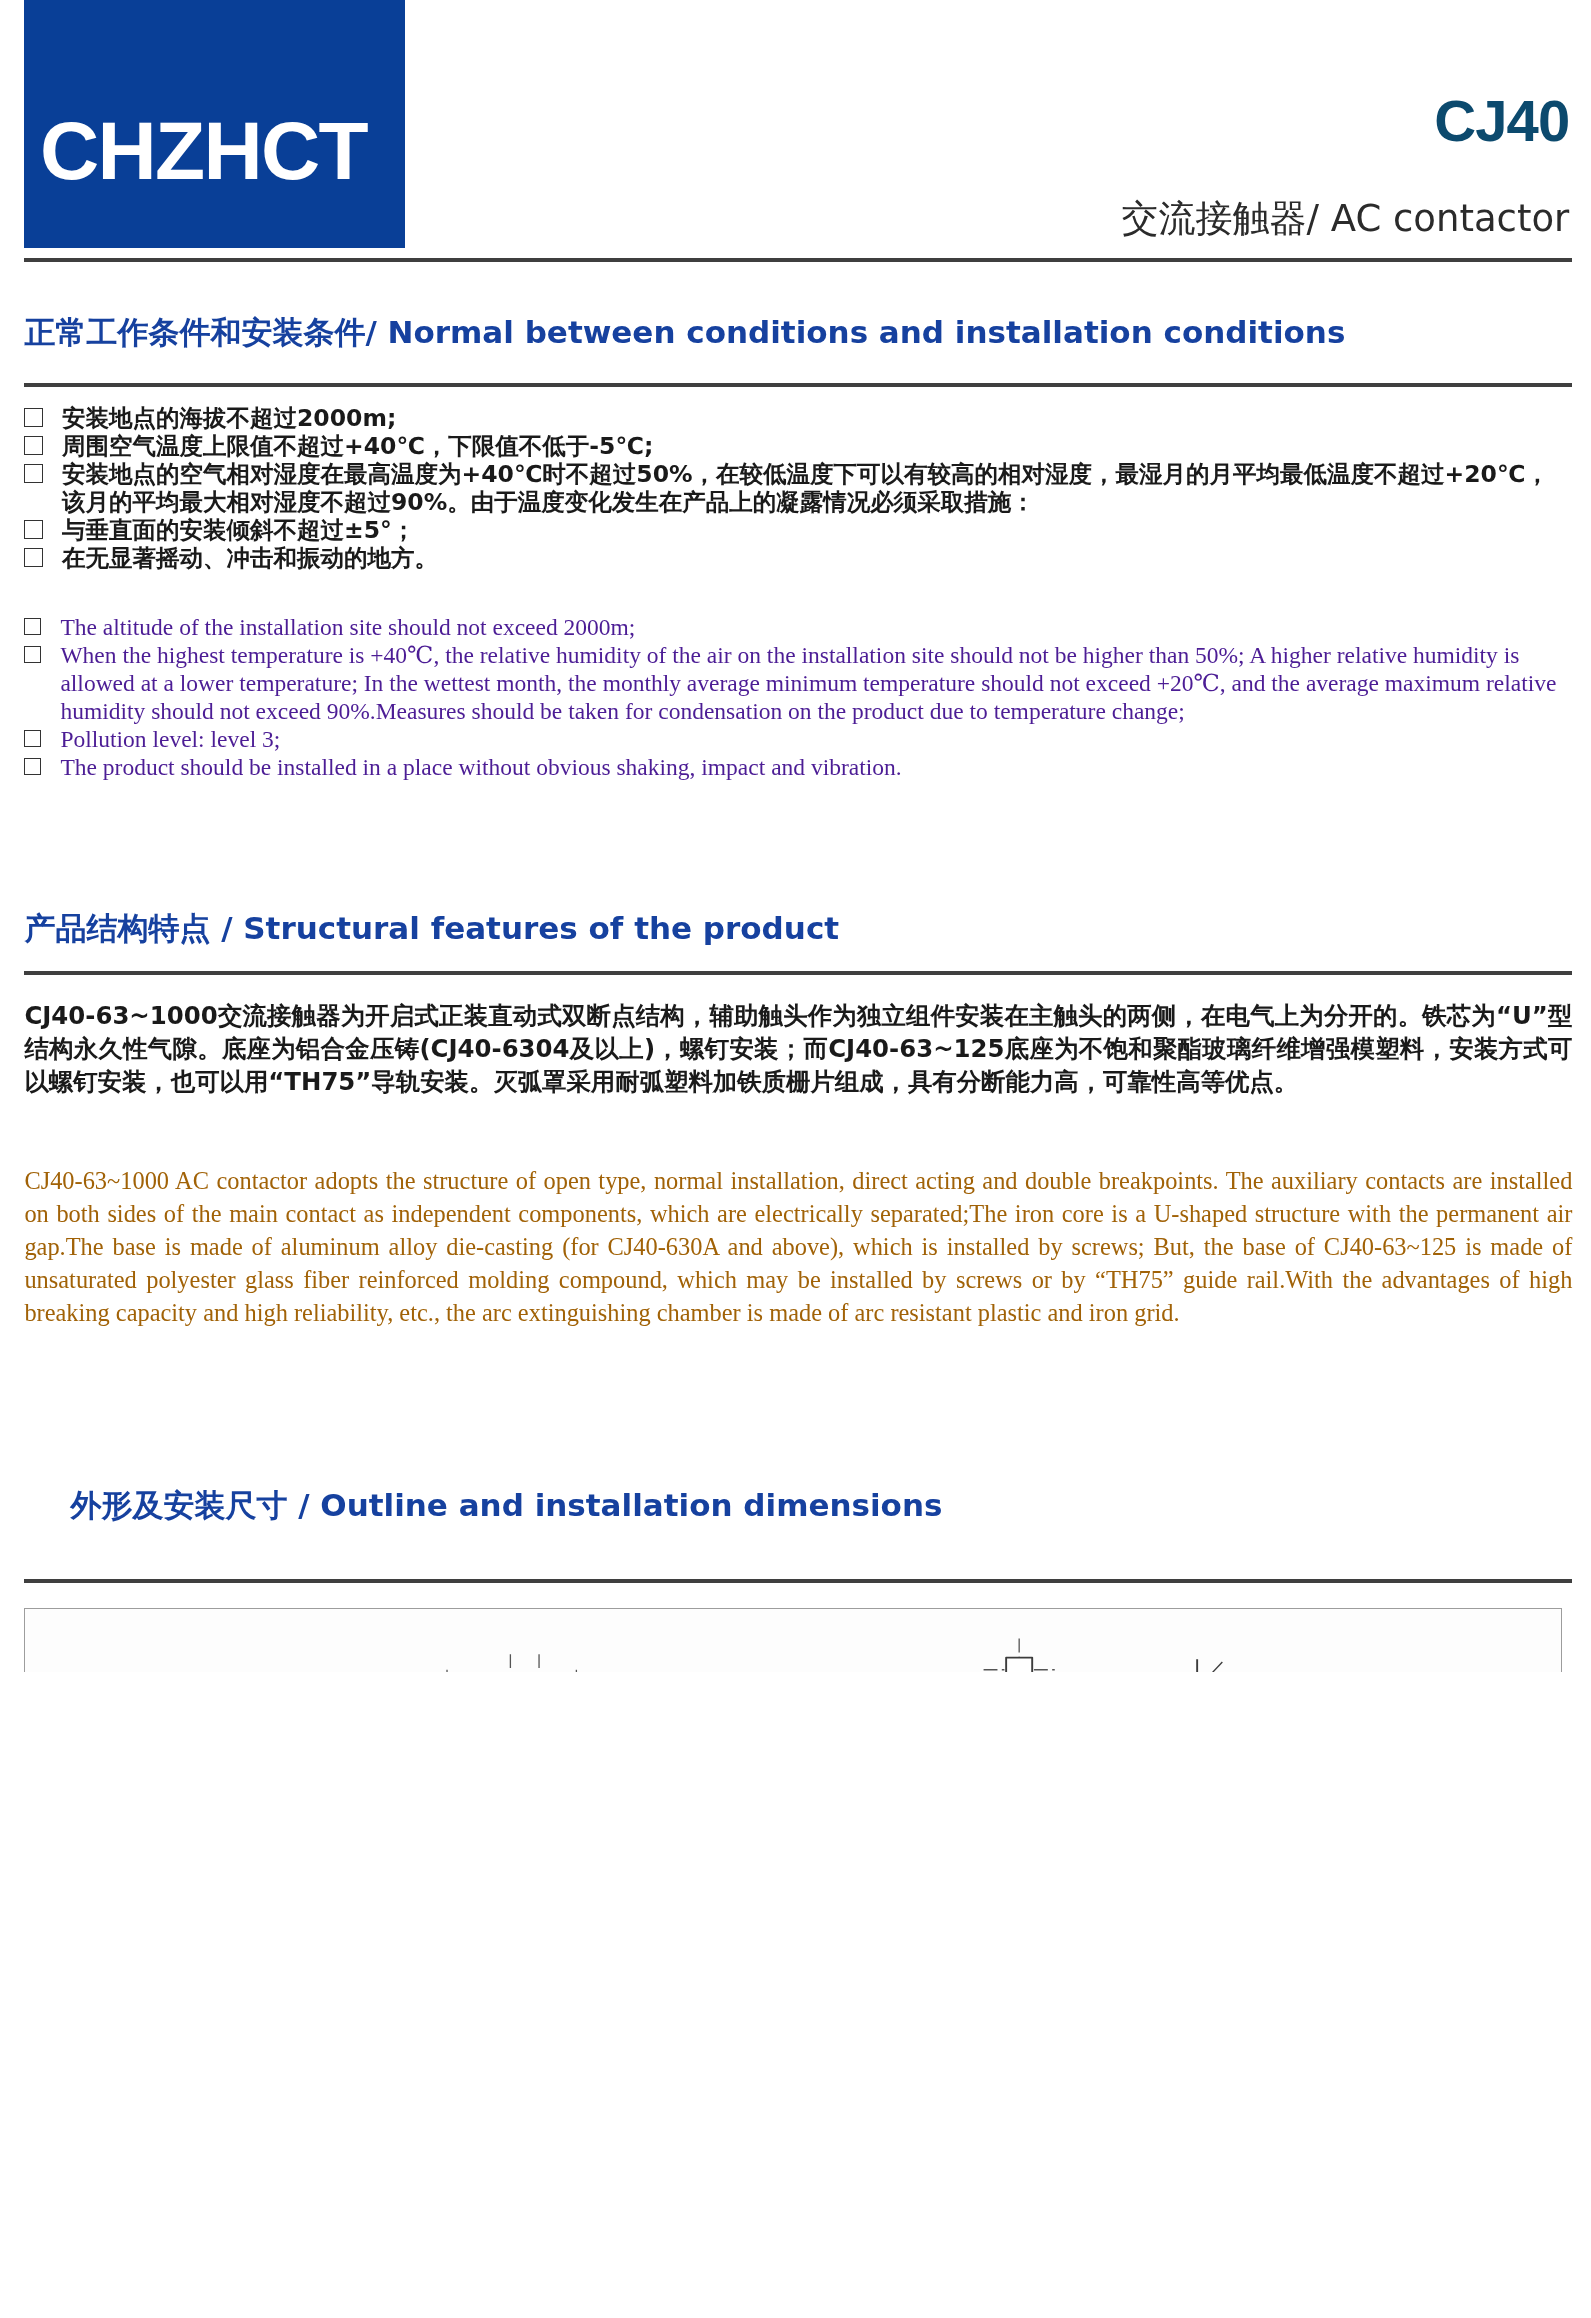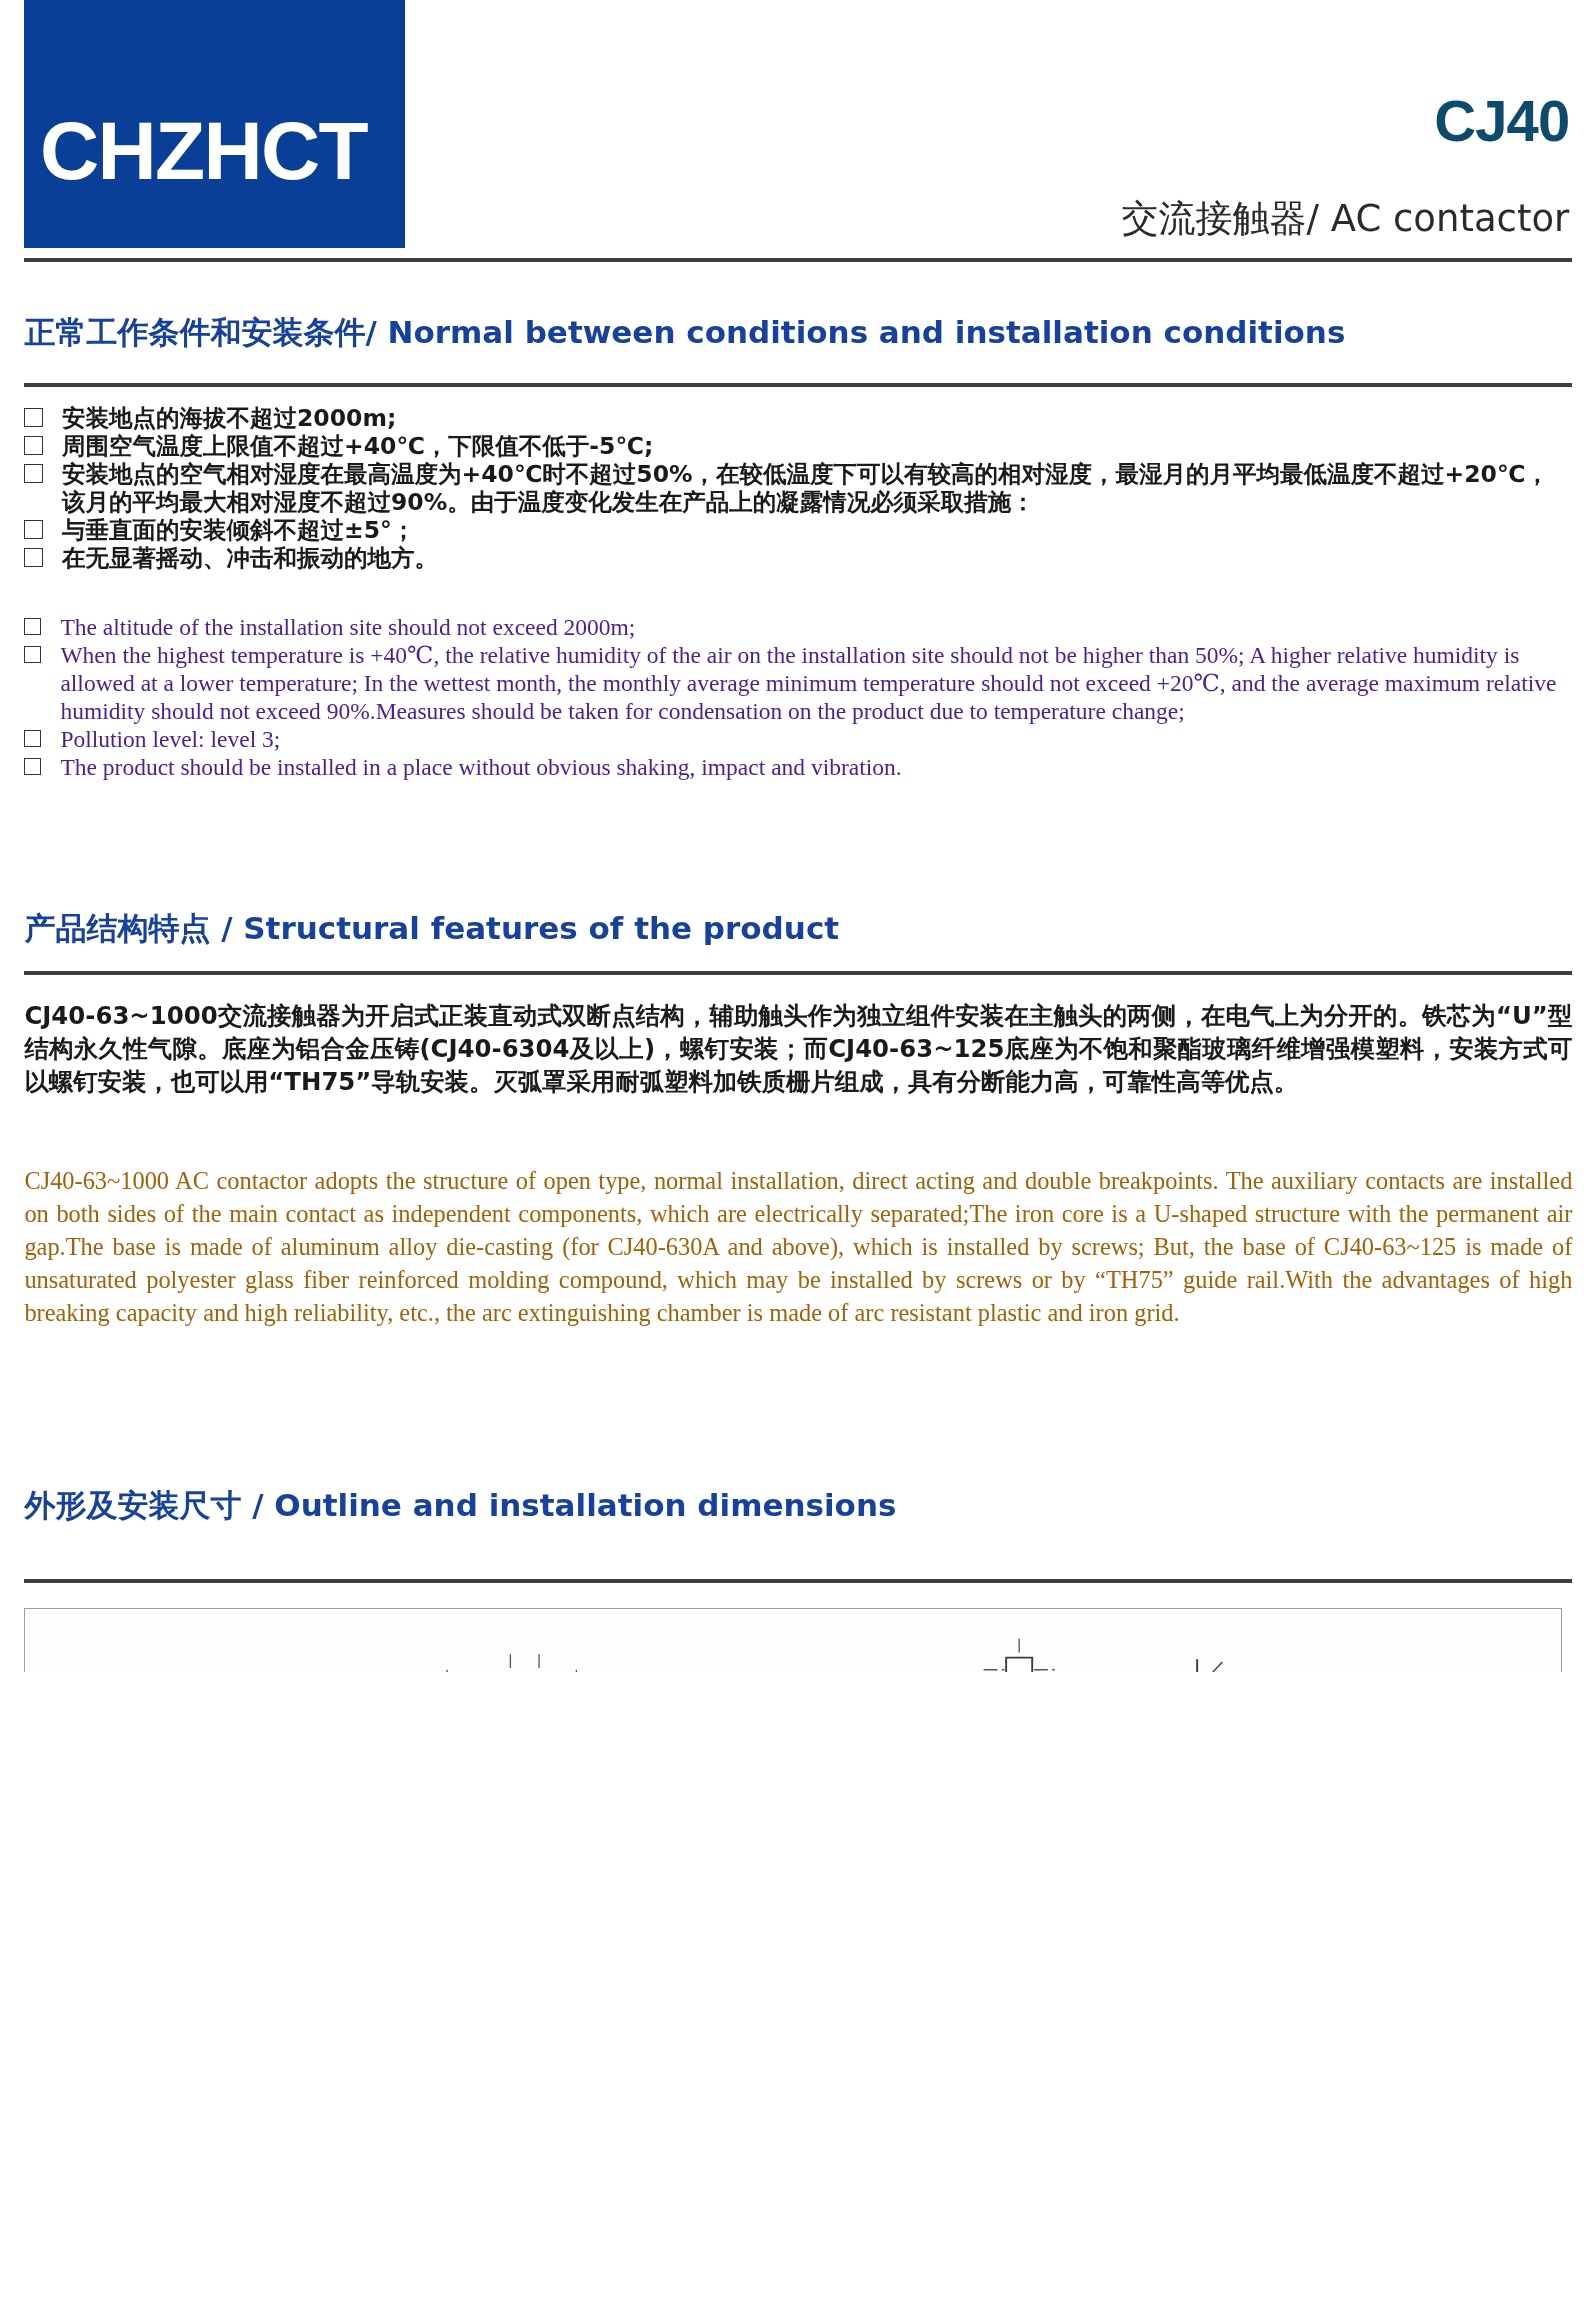--- a/index.html
+++ b/index.html
@@ -18,21 +18,21 @@
   .rule { position:absolute; left:24.4px; width:1548px; height:3.5px; background:#3f3f3f; }
   #rule-header { top:258px; }
   #rule-s1 { top:383px; }
   #rule-s2 { top:971px; }
   #rule-s3 { top:1579px; }
 
   .sec-title { position:absolute; left:24.4px; font-size:31px; font-weight:bold; color:#16419f;
                line-height:1.15; white-space:nowrap; }
   #title-s1 { top:315px; }
   #title-s2 { top:911px; }
-  #title-s3 { top:1488px; }
+  #title-s3 { top:1488px;margin-left:46px; }
 
   
   .list { position:absolute; left:24.4px; width:1548px; }
   #cn-list { top:404px; font-size:23.5px; line-height:28px; font-weight:600; }
   #en-list { top:613px; font-size:23.5px; line-height:28px; color:#4c1d95;
              font-family:"Liberation Serif","DejaVu Serif",serif; }
   .li { display:flex; align-items:flex-start; gap:19px; }
   .cb { flex:0 0 auto; width:16.6px; height:16.6px; border:1.7px solid #333; margin-top:4.4px; background:#fff; }
   #en-list .cb { width:15px; height:15px; margin-top:5.2px; border-width:1.7px; }
   .li-text { flex:1 1 auto; }

